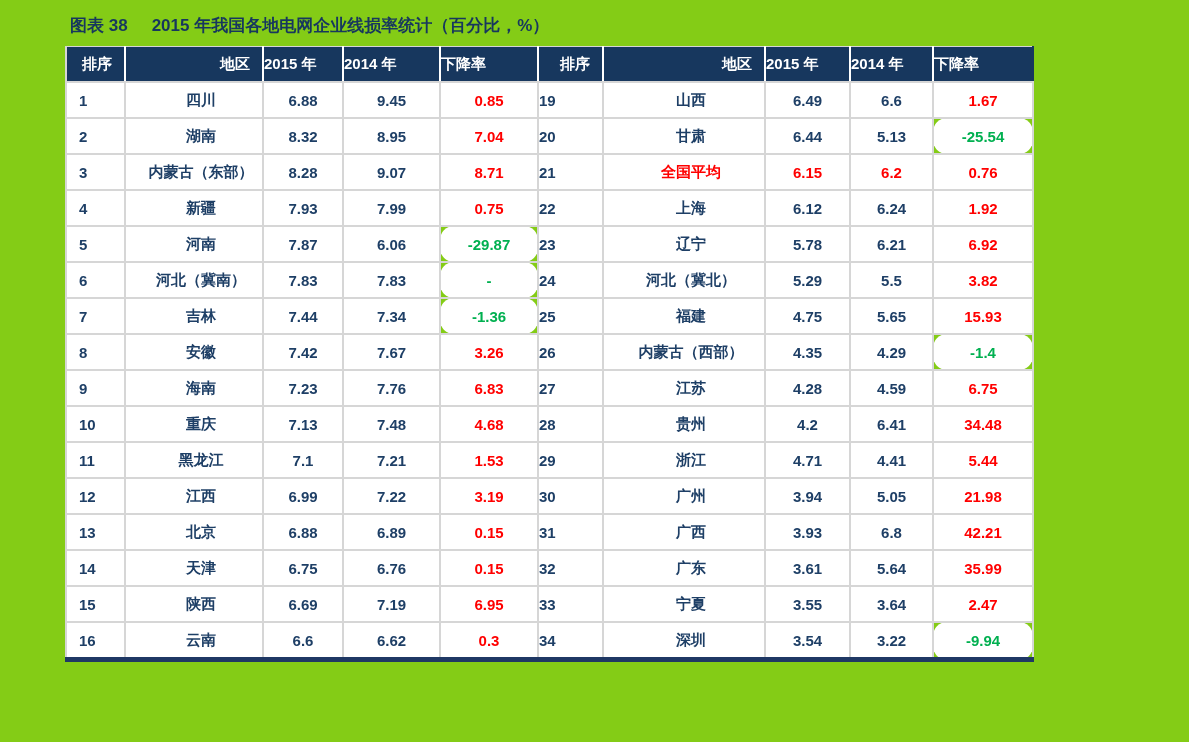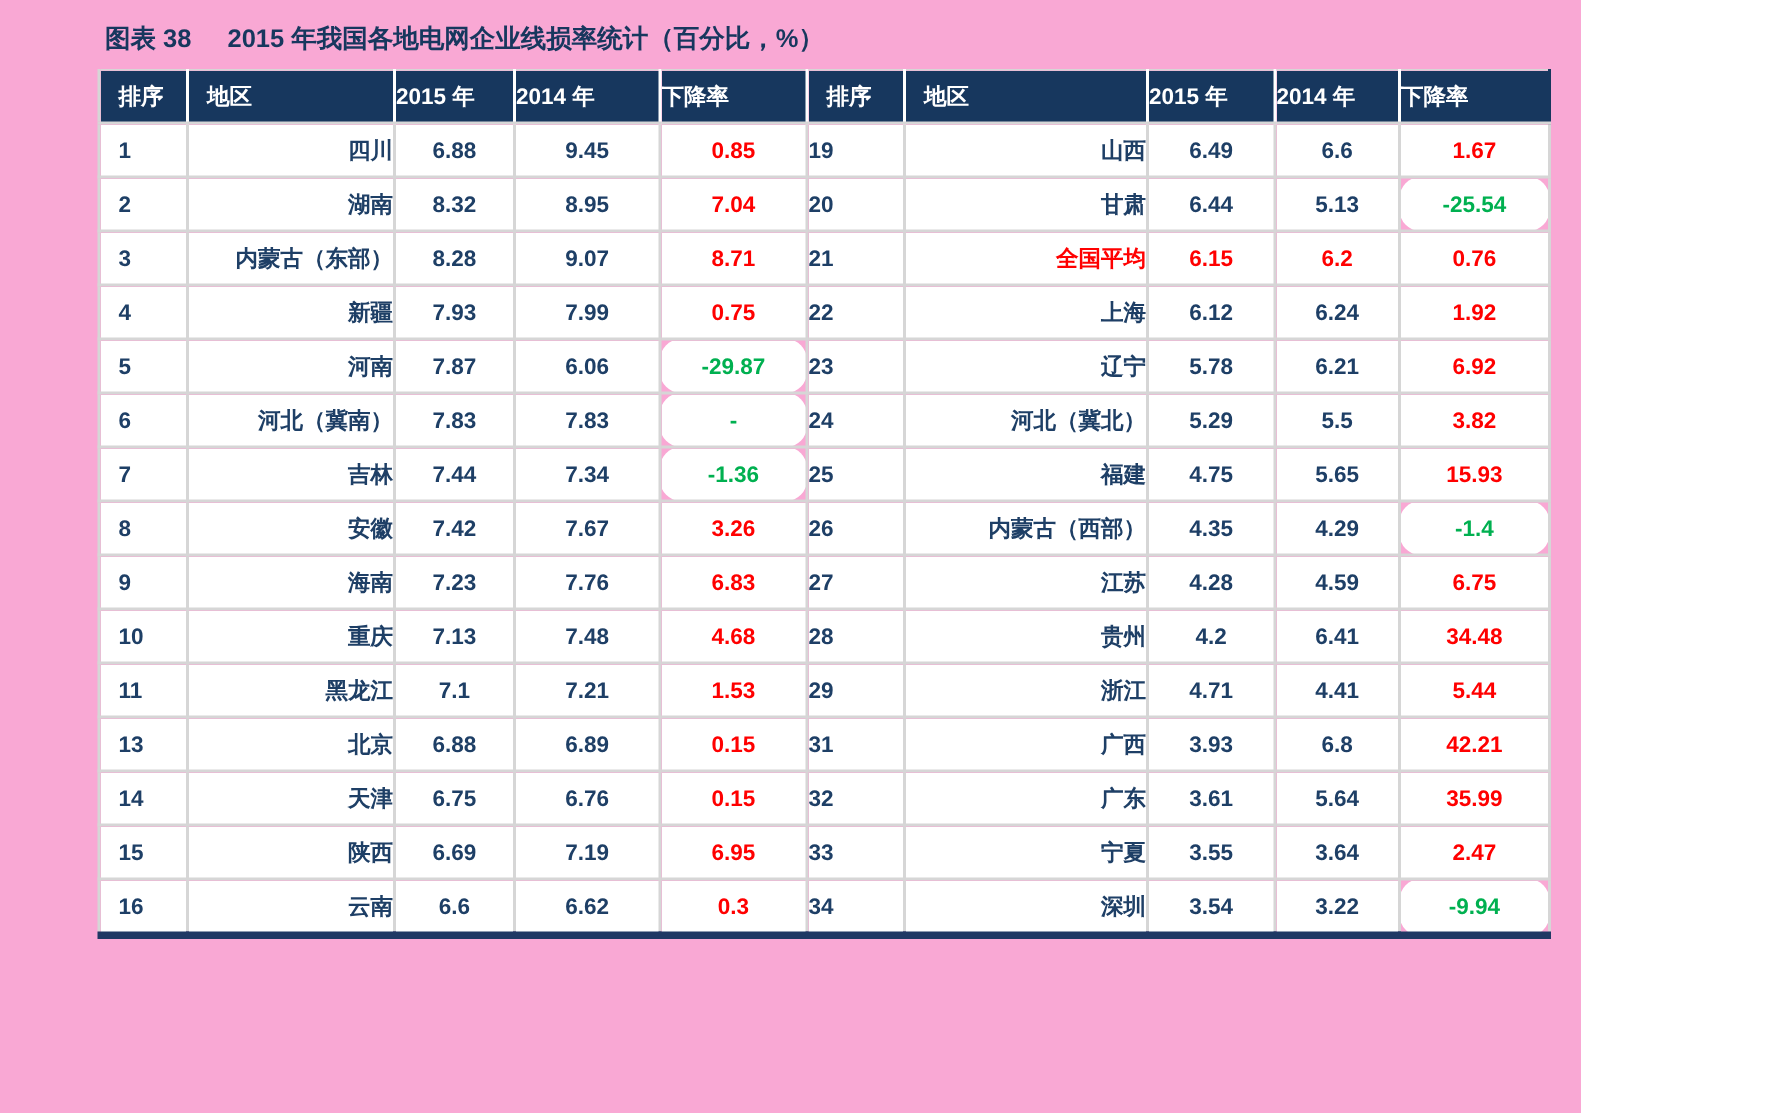--- a/index.html
+++ b/index.html
@@ -1,48 +1,48 @@
 <!DOCTYPE html>
 <html><head>
 <meta charset="utf-8">
 <style>
   html,body{margin:0;padding:0;background:#ffffff;}
   body{width:1191px;height:742px;font-family:"Liberation Sans","DejaVu Sans",sans-serif;}
-  .page{position:relative;width:1054px;height:742px;background:#f9a8d4;overflow:hidden;}
+  .page{position:relative;width:1189px;height:742px;background:#84cc16;overflow:hidden;}
 
   .fig-title{
     position:absolute;left:70px;top:14px;
     font-size:17px;font-weight:bold;color:#17375E;white-space:nowrap;
   }
   .fig-title .fig-label{margin-right:24px;}
 
   table.loss-table{
     position:absolute;left:65px;top:46px;width:968px;
     border-collapse:collapse;table-layout:fixed;
     border-left:2px solid #D6D6D6;border-right:2px solid #D6D6D6;border-top:1px solid #D6D6D6;
     border-bottom:5px solid #1F3864;
   }
   .loss-table th{
     background:#17375E;color:#ffffff;
     font-size:15px;font-weight:bold;height:34px;
     border-right:2px solid #ffffff;border-bottom:2px solid #D6D6D6;
-    text-align:left;padding:0 0 0 12px;white-space:nowrap;overflow:hidden;
+    text-align:right;padding:0 12px 0 12px;white-space:nowrap;overflow:hidden;
   }
   .loss-table th.center{text-align:left;padding:0;}
   .loss-table th:last-child{border-right:2px solid #17375E;}
   .loss-table td{
     height:34px;background:#ffffff;
     border:2px solid #D6D6D6;
     font-size:15px;font-weight:bold;color:#1E3F66;
     text-align:center;padding:0;white-space:nowrap;overflow:hidden;
   }
   .loss-table td.rank-l{text-align:left;padding-left:12px;}
   .loss-table td.rank-r{text-align:left;margin-top:40px;}
   .loss-table td.region{
-    text-align:right;padding-left:14px;
+    text-align:center;padding-left:14px;
     font-family:"Liberation Serif","DejaVu Serif",serif;
   }
   .loss-table td.pos{color:#FF0000;}
   .loss-table td.neg{color:#00B050;border-radius:14px;}
   .loss-table td.hl{color:#FF0000;}
 
   .source-note{
     position:absolute;left:70px;top:705px;
     font-size:14px;font-style:italic;font-weight:bold;color:#1E3F66;
     font-family:"Liberation Serif","DejaVu Serif",serif;white-space:nowrap;
@@ -211,20 +211,32 @@
           <td class="num">7.1</td>
           <td class="num">7.21</td>
           <td class="drop pos">1.53</td>
           <td class="rank-r">29</td>
           <td class="region">浙江</td>
           <td class="num">4.71</td>
           <td class="num">4.41</td>
           <td class="drop pos">5.44</td>
         </tr>
         <tr>
+          <td class="rank-l">12</td>
+          <td class="region">江西</td>
+          <td class="num">6.99</td>
+          <td class="num">7.22</td>
+          <td class="drop pos">3.19</td>
+          <td class="rank-r">30</td>
+          <td class="region">广州</td>
+          <td class="num">3.94</td>
+          <td class="num">5.05</td>
+          <td class="drop pos">21.98</td>
+        </tr>
+        <tr>
           <td class="rank-l">13</td>
           <td class="region">北京</td>
           <td class="num">6.88</td>
           <td class="num">6.89</td>
           <td class="drop pos">0.15</td>
           <td class="rank-r">31</td>
           <td class="region">广西</td>
           <td class="num">3.93</td>
           <td class="num">6.8</td>
           <td class="drop pos">42.21</td>

